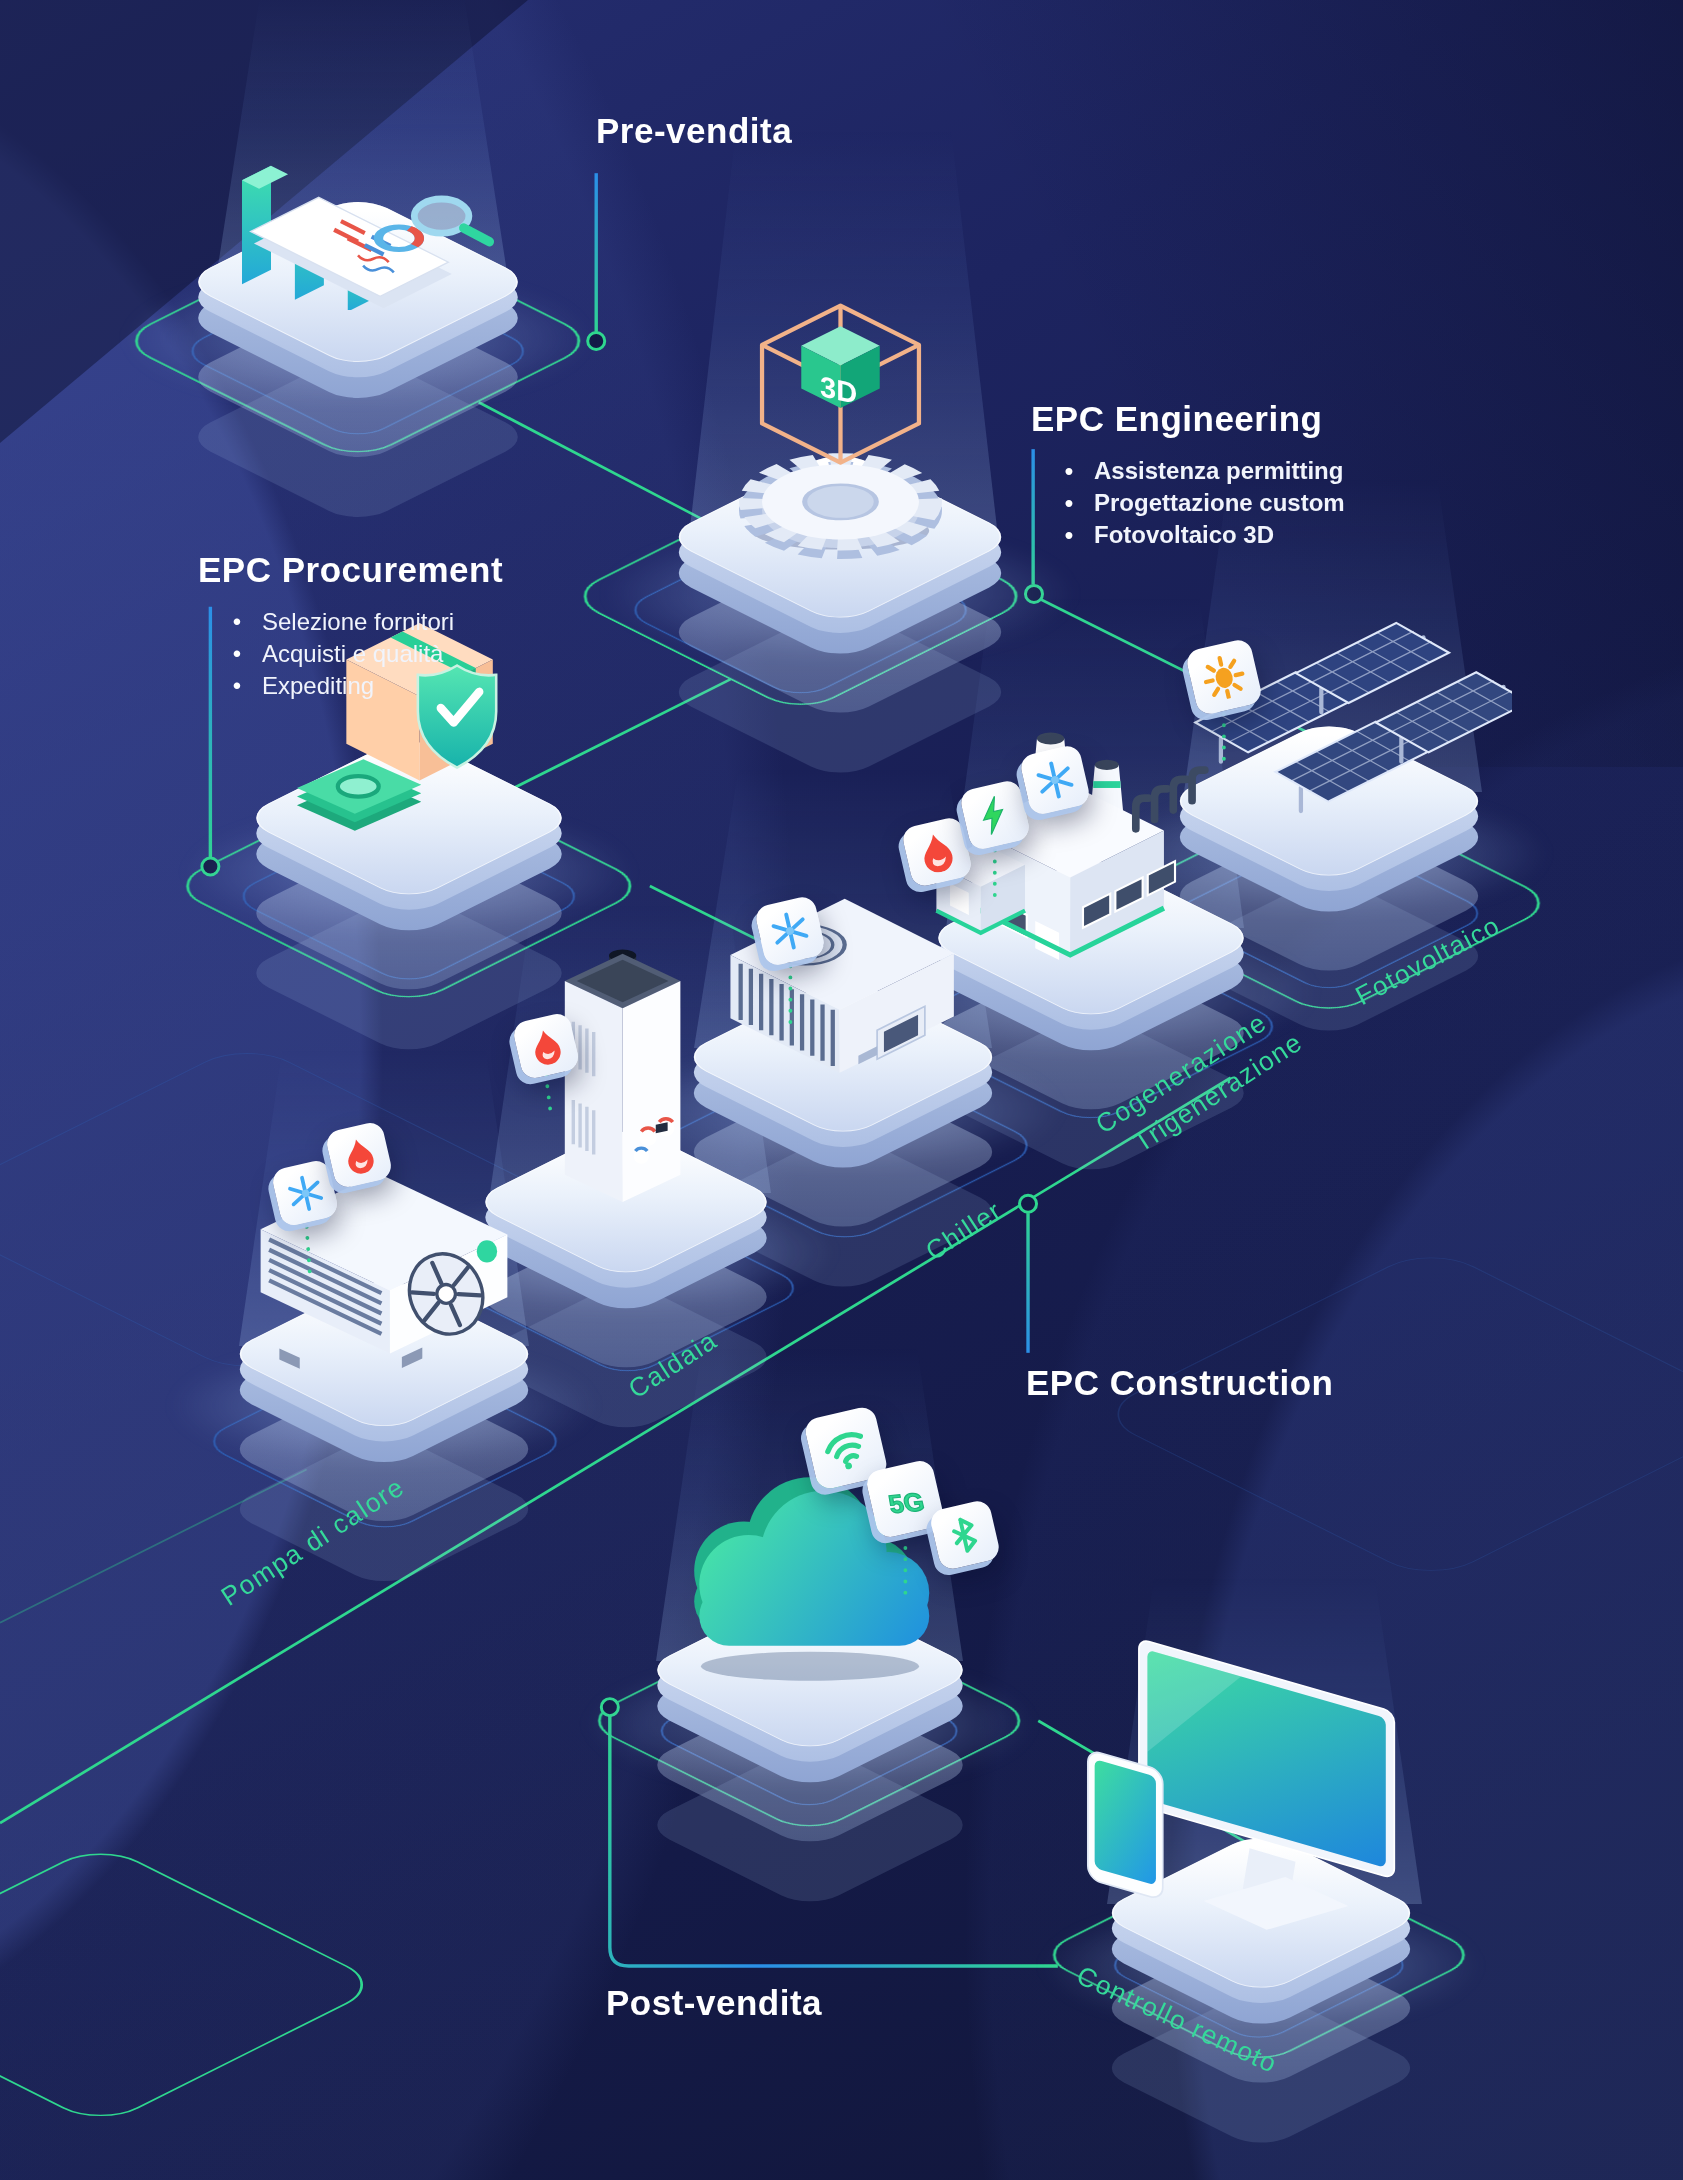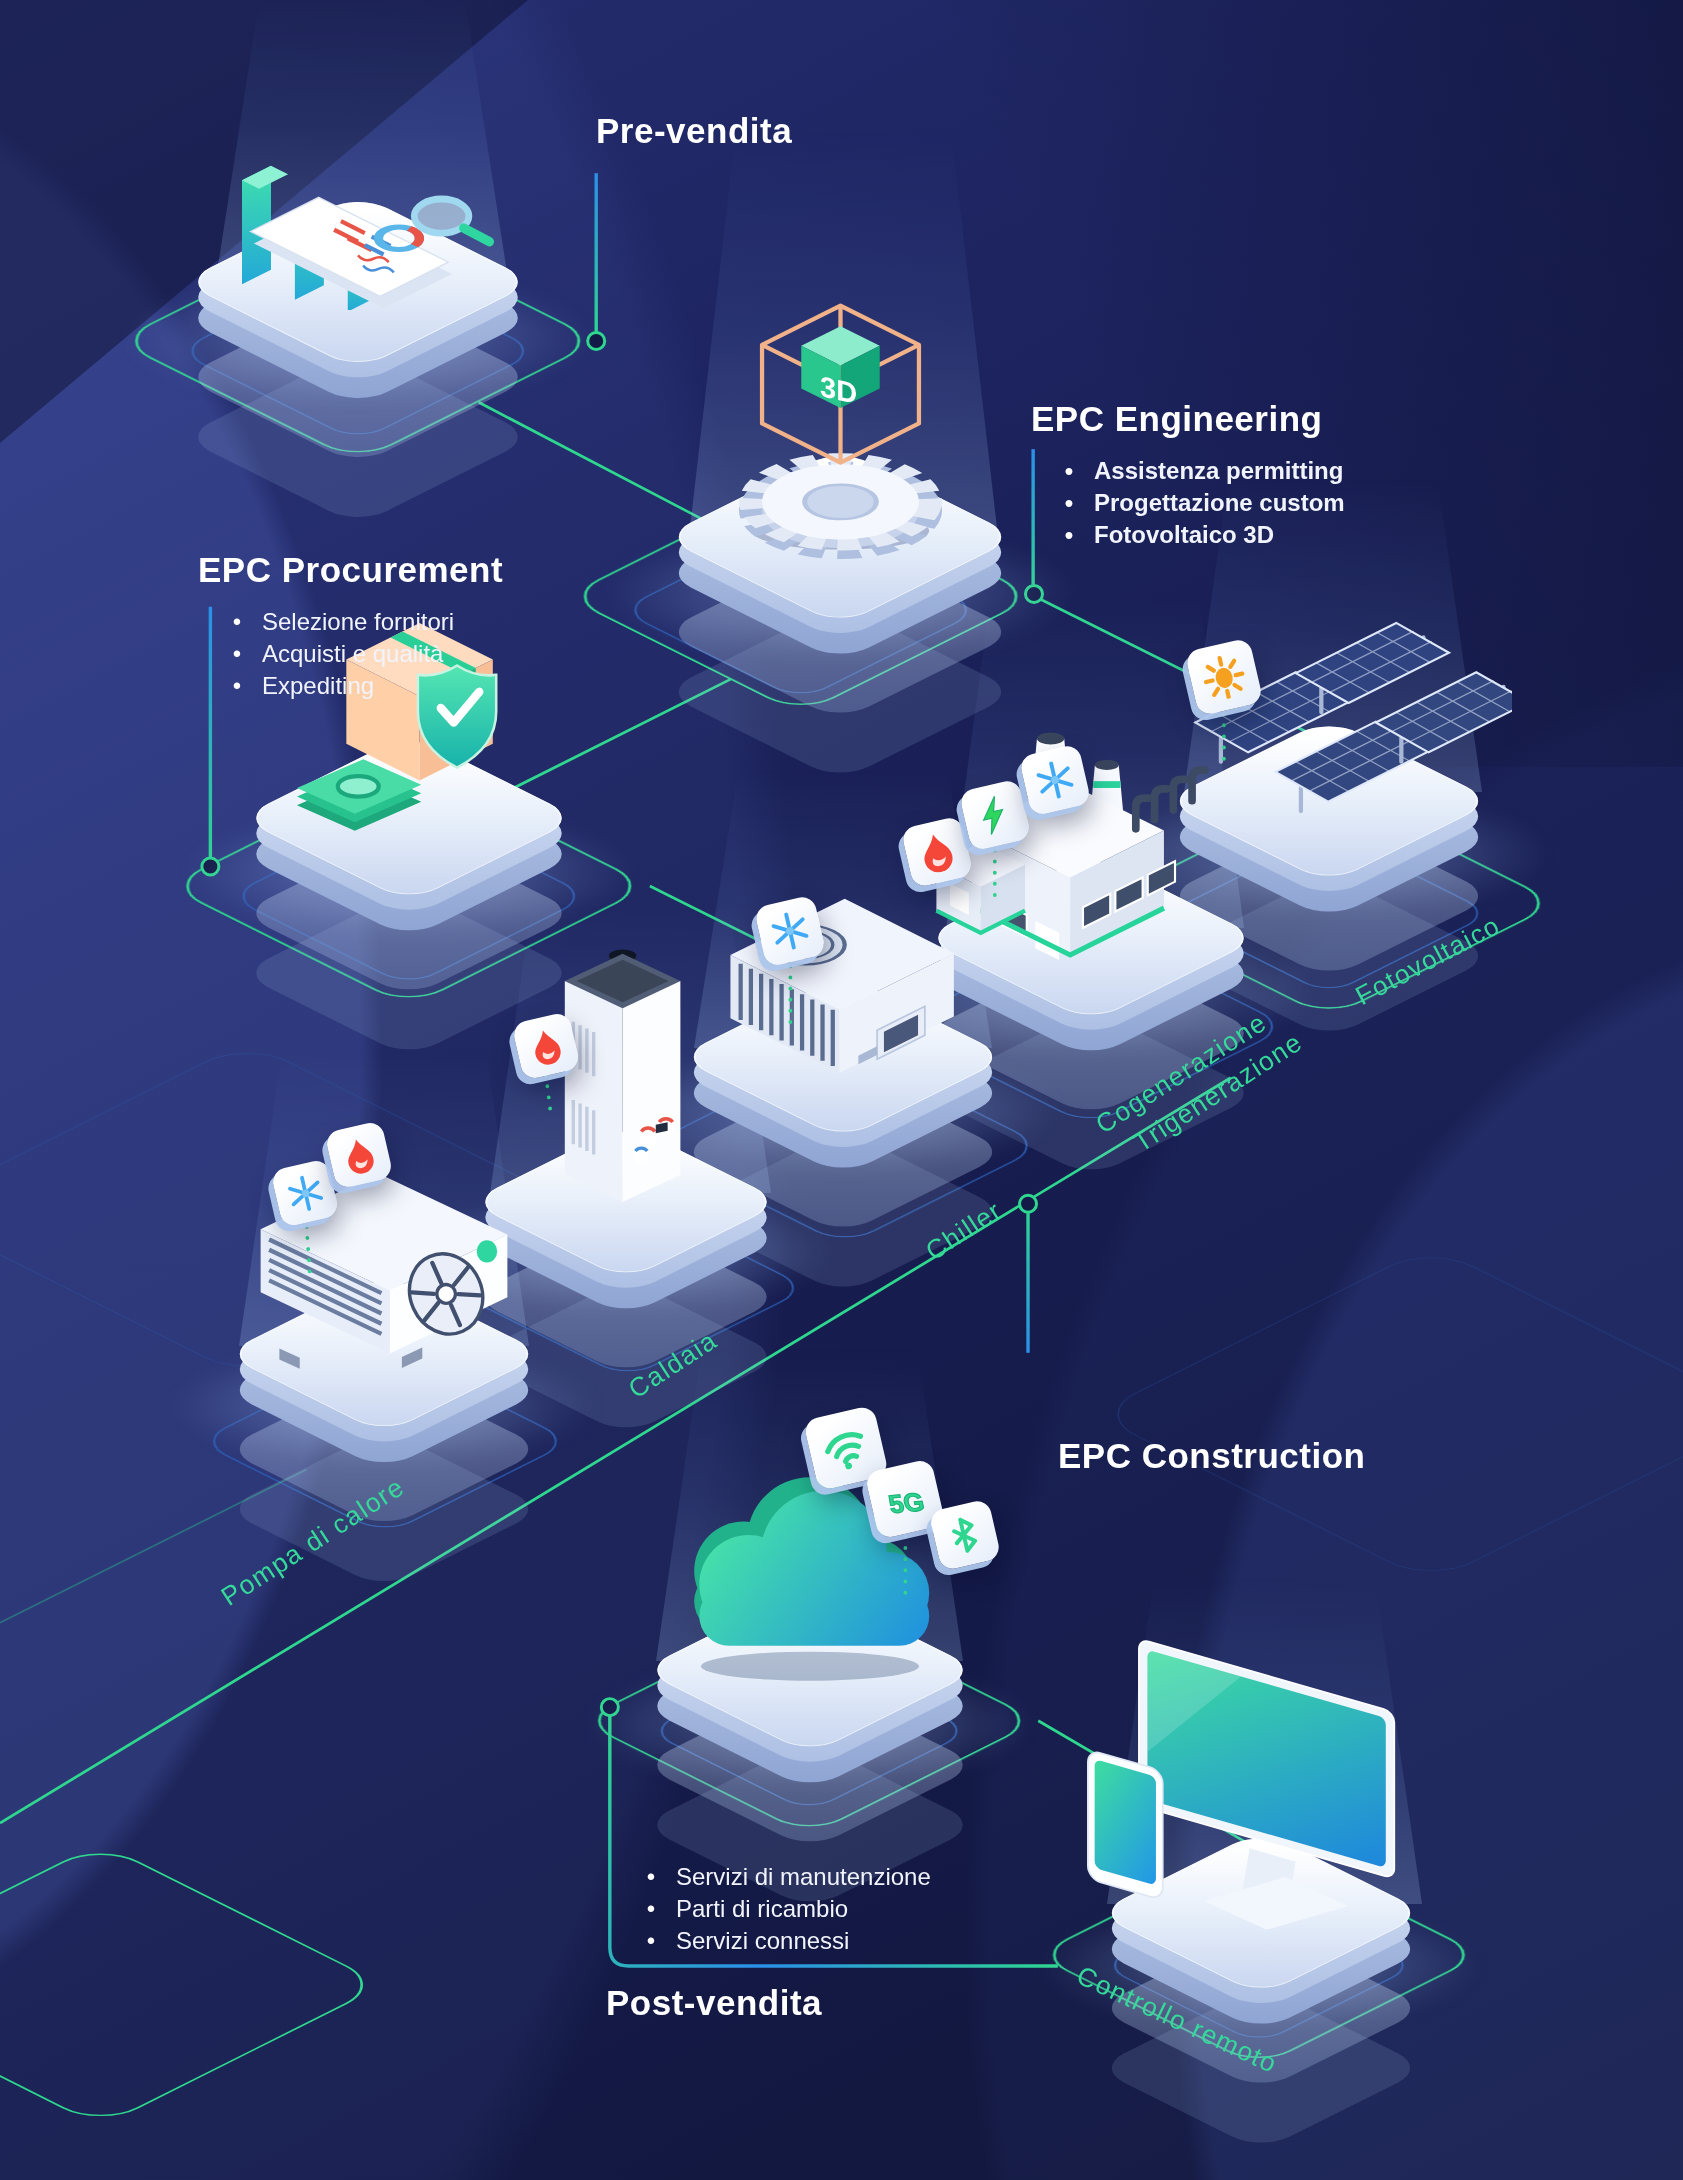--- a/index.html
+++ b/index.html
@@ -607,27 +607,22 @@
     <li>Fotovoltaico 3D</li>
   </ul>
 
   <div class="sec-title" style="left:198px;top:550px;">EPC Procurement</div>
   <ul class="bullets" style="left:231px;top:606px;">
     <li>Selezione fornitori</li>
     <li>Acquisti e qualità</li>
     <li>Expediting</li>
   </ul>
 
-  <div class="sec-title" style="left:1026px;top:1436px;margin-left:32px;">EPC Construction</div>
-
-  <ul class="bullets" style="left:645px;top:1861px;">
-    <li>Servizi di manutenzione</li>
-    <li>Parti di ricambio</li>
-    <li>Servizi connessi</li>
-  </ul>
+  <div class="sec-title" style="left:1026px;top:1363px;">EPC Construction</div>
+
   <div class="sec-title" style="left:606px;top:1983px;">Post-vendita</div>
 
   <div class="eq-label" style="left:1428px;top:961px;transform:translate(-50%,-50%) rotate(-28deg);">Fotovoltaico</div>
   <div class="eq-label" style="left:1199px;top:1083px;line-height:36px;">
     <div>Cogenerazione</div>
     <div style="margin-left:22px;">Trigenerazione</div>
   </div>
   <div class="eq-label" style="left:964px;top:1231px;">Chiller</div>
   <div class="eq-label" style="left:673px;top:1365px;">Caldaia</div>
   <div class="eq-label" style="left:313px;top:1542px;">Pompa di calore</div>

